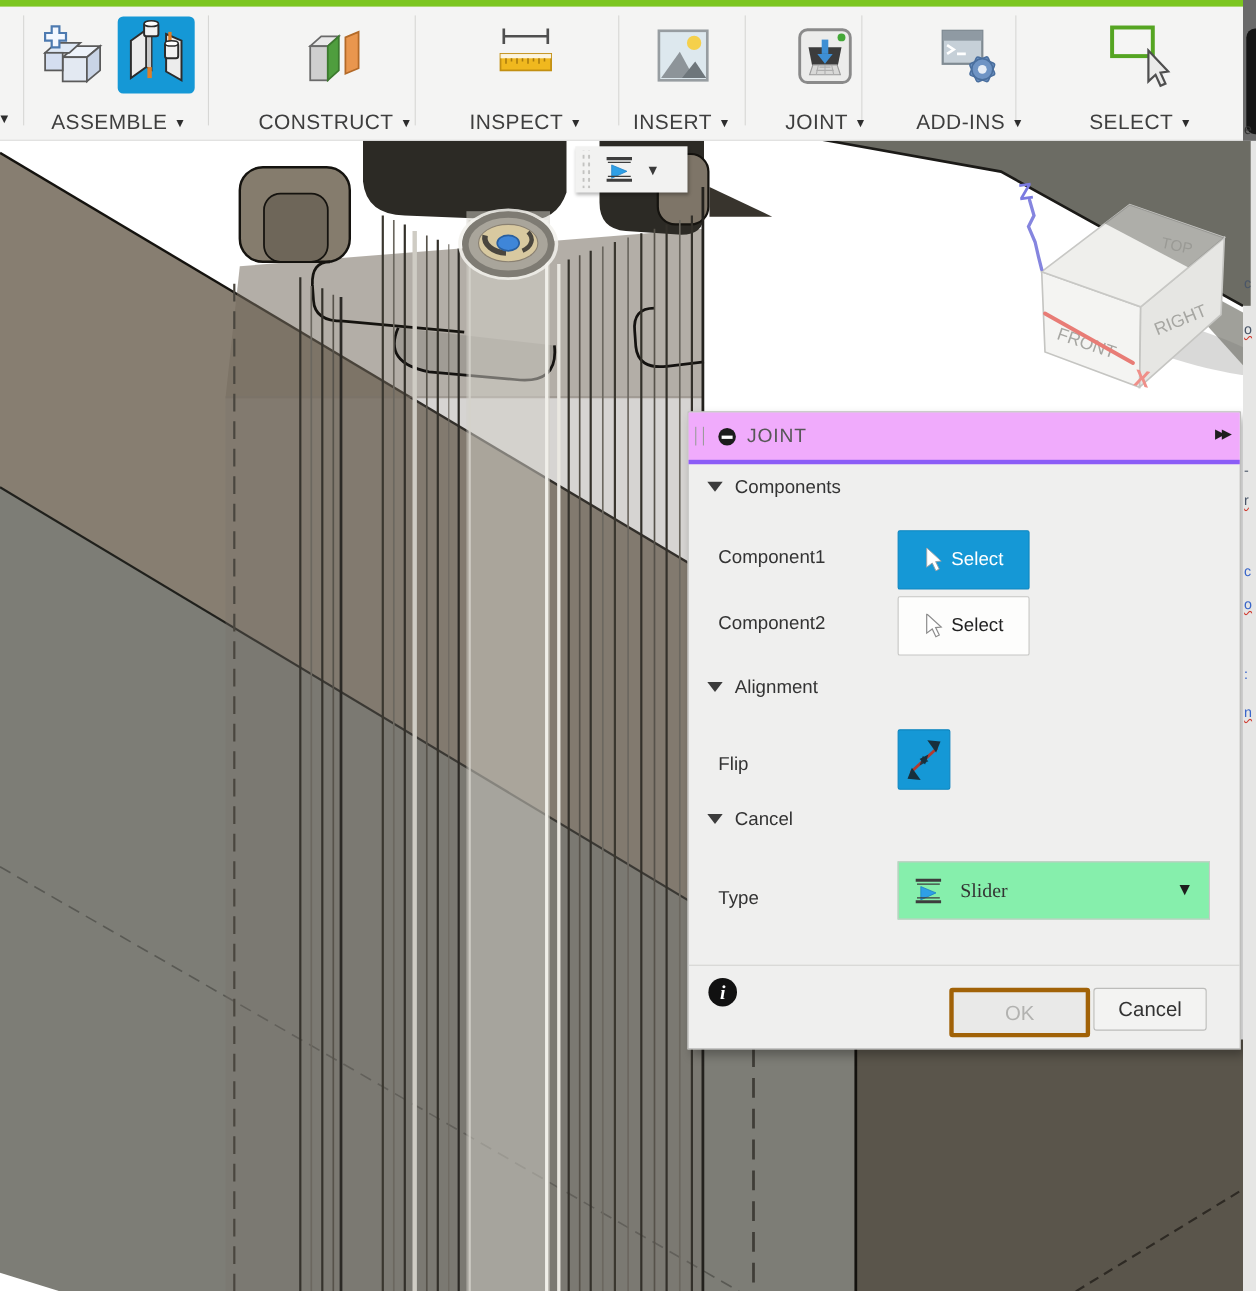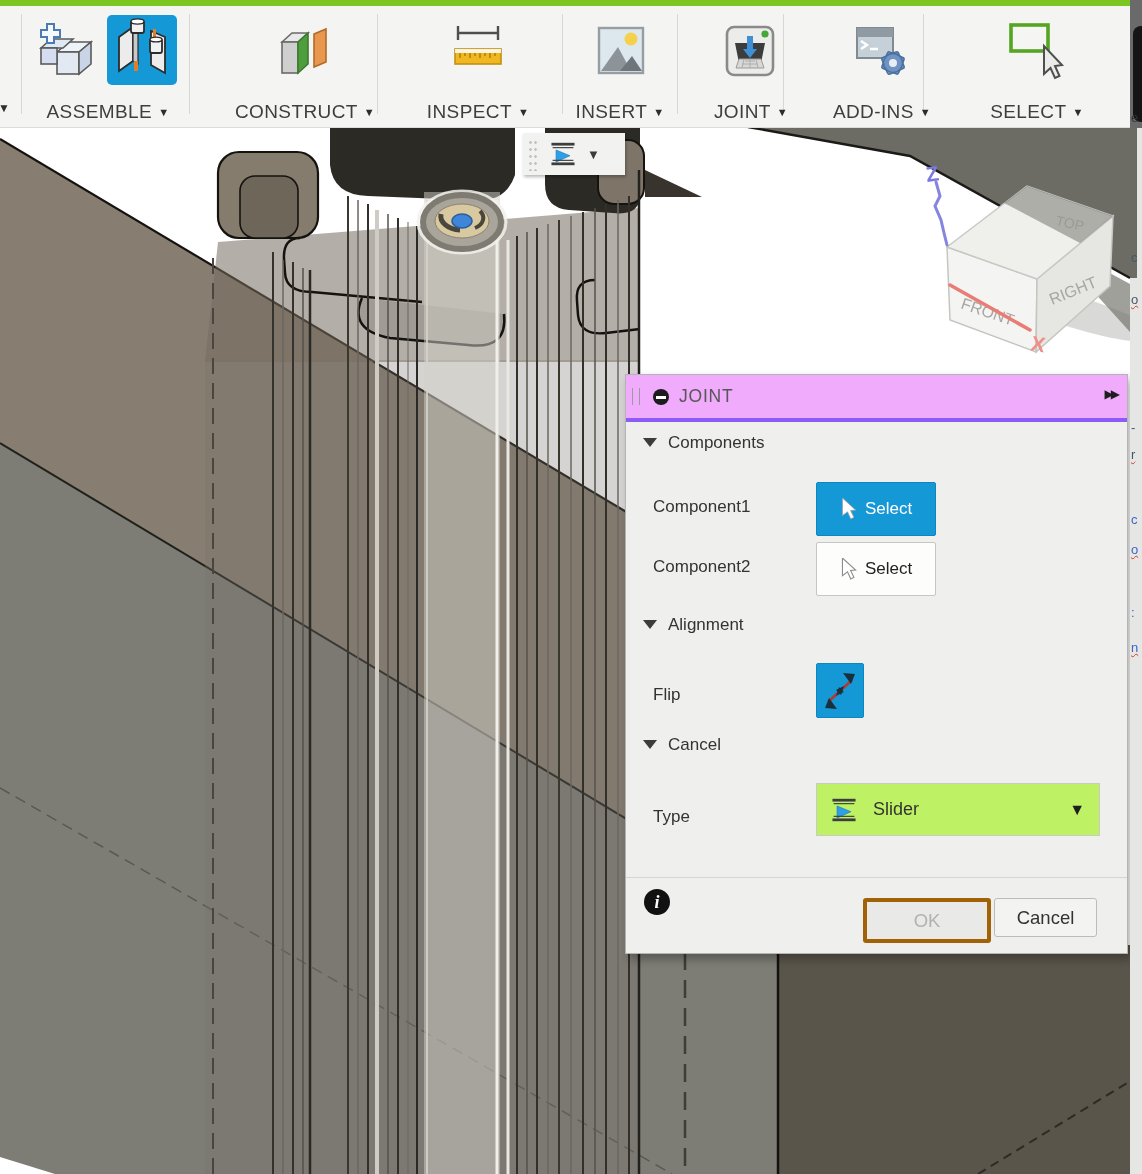--- a/index.html
+++ b/index.html
@@ -47,22 +47,22 @@
   .sec-head{left:17px;font-size:17px;color:#333;}
   .tri{display:inline-block;width:0;height:0;border-left:7px solid transparent;border-right:7px solid transparent;
        border-top:9px solid #3c3c3c;margin-right:11px;vertical-align:1px;}
   .row-label{left:27px;font-size:17px;color:#333;text-align:center;}
   .sel-btn{left:190px;width:118px;height:52px;display:flex;align-items:center;justify-content:center;gap:8px;
            font-size:17px;border-radius:2px;}
   #sel-btn-1{top:107px;background:#1598d6;color:#fff;border:1px solid #0f86c0;}
   #sel-btn-2{top:167px;background:#fdfdfc;color:#222;border:1px solid #c6c6c4;}
   #flip-btn{left:190px;top:288px;width:46px;height:53px;background:#1598d6;border:1px solid #0f86c0;border-radius:2px;
             display:flex;align-items:center;justify-content:center;}
-  #type-dd{left:190px;top:408px;width:282px;height:51px;background:#bef264;border:1px solid #c9c9c7;
-           display:flex;align-items:center;}
+  #type-dd{left:190px;top:408px;width:282px;height:51px;background:#86efac;border:1px solid #c9c9c7;
+           display:flex;align-items:center;font-family:Liberation Serif, serif;}
   #type-dd .val{font-size:18px;color:#333;margin-left:14px;}
   #type-dd .dd{position:absolute;right:14px;font-size:16px;color:#1e1e1e;}
   #dlg-divider{left:0;top:502px;width:100%;height:1px;background:#d4d4d2;}
   #info-btn{left:18px;top:514px;width:26px;height:26px;background:#111;border-radius:50%;color:#fff;
             font-family:"Liberation Serif",serif;font-weight:bold;font-style:italic;font-size:18px;
             display:flex;align-items:center;justify-content:center;}
   .dlg-btn{top:523px;height:37px;border-radius:3px;font-size:18.5px;display:flex;align-items:center;justify-content:center;}
   #ok-btn{left:237px;width:120px;background:#e9e9e8;border:4px solid #a16207;color:#b2b2b0;}
   #cancel-btn{left:368px;width:101px;background:#f3f3f2;border:1px solid #bcbcba;color:#333;}
   

